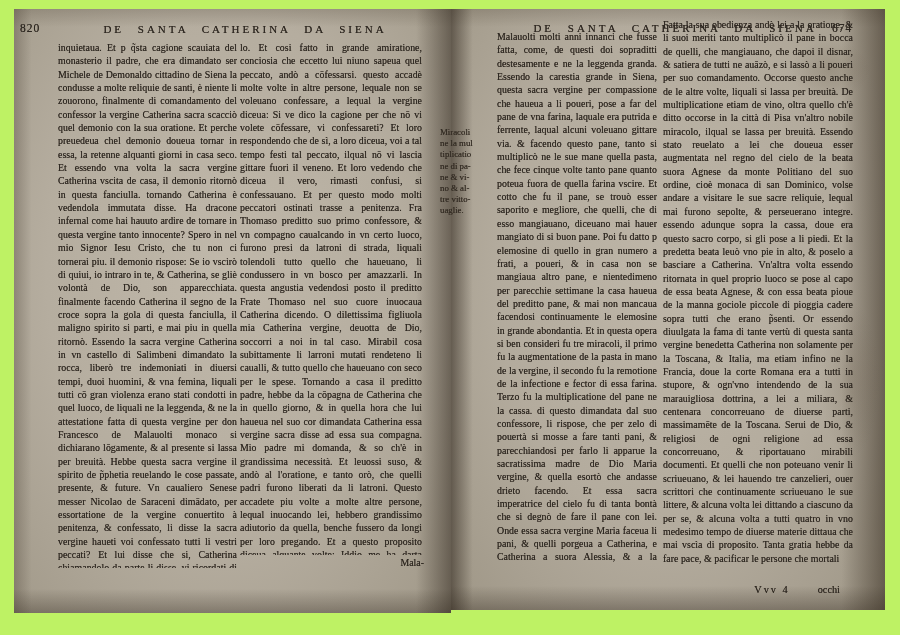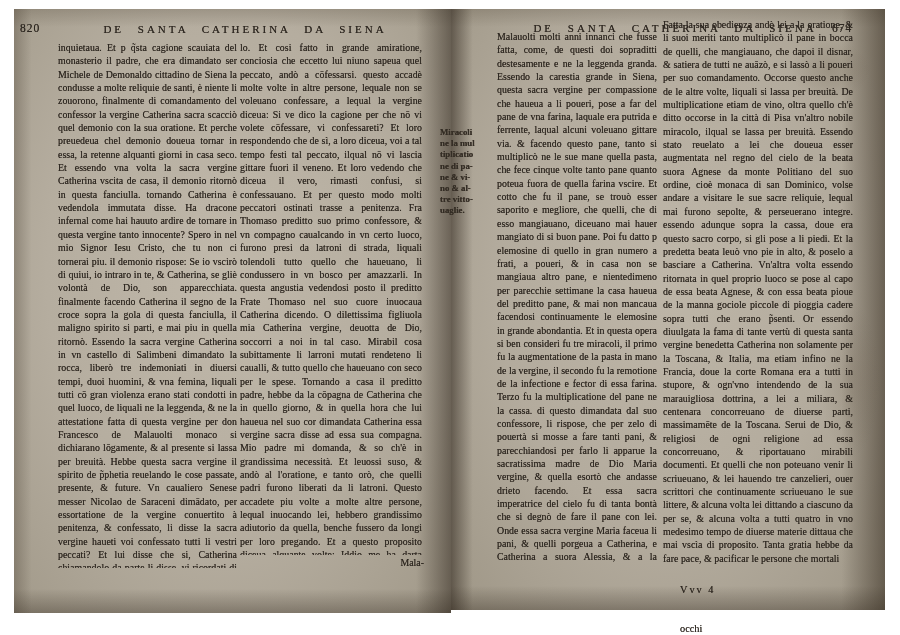--- a/index.html
+++ b/index.html
@@ -1,18 +1,18 @@
 <!DOCTYPE html>
 <html><head>
 <meta charset="utf-8">
 <style>
   html,body { margin:0; padding:0; background:#0d0b09; }
   .spread {
     position:relative; width:900px; height:635px; margin:0 auto;
-    background:#ffffff; overflow:hidden;
+    background:#bef264; overflow:hidden;
     font-family:"Liberation Serif","DejaVu Serif",serif;
   }
   .page { position:absolute; top:9px; }
   .page-left {
     left:14px; width:437px; height:604px;
     background:
       linear-gradient(to right, rgba(62,52,40,.30) 0%, rgba(0,0,0,0) 4%, rgba(0,0,0,0) 92%, rgba(42,33,24,.50) 100%),
       linear-gradient(to bottom, rgba(70,60,45,.22) 0%, rgba(0,0,0,0) 3%, rgba(0,0,0,0) 96%, rgba(45,36,26,.35) 100%),
       radial-gradient(ellipse at 48% 44%, #c0b8aa 0%, #b5ad9f 55%, #a09888 100%);
   }
@@ -27,41 +27,41 @@
   .folio { font-size:11.5px; letter-spacing:1px; }
   .running-header {
     font-size:11px; letter-spacing:3px; word-spacing:8px;
     text-align:center; white-space:nowrap;
   }
   .col {
     text-align:justify; font-size:9.9px; line-height:13.35px;
     letter-spacing:.02px; overflow:hidden;
   }
   .marginal {
-    font-size:8.8px; line-height:11.2px; white-space:pre-line; color:#332d25;font-weight:bold;
+    font-size:8.8px; line-height:11.2px; white-space:pre-line; color:#332d25;
   }
   .catchword { font-size:9.9px; text-align:right; }
   .sigline {
     display:flex; justify-content:flex-end; align-items:baseline;
     gap:28px; font-size:10.3px;
   }
   .sig { letter-spacing:2px; }
   
   #folio-left   { left:20px;  top:22px; }
   #header-left  { left:70px;  top:23px; width:350px; }
   #col-l1       { left:58px;  top:41px; width:179px; height:527px; }
   #col-l2       { left:240px; top:41px; width:182px; height:514px; }
   #cw-left      { left:332px; top:557px; width:92px; }
   #note-left    { left:15px;  top:404px; width:46px; }
   #header-right { left:505px; top:22px; width:340px; }
   #folio-right  { left:832px; top:22px; }
   #note-right   { left:440px; top:127px; width:54px; }
   #col-r1       { left:497px; top:30px;  width:160px; height:533px; }
   #col-r2       { left:663px; top:18px;  width:190px; height:552px; }
-  #sig-right    { left:680px; top:584px; width:190px;flex-direction:column; }
+  #sig-right    { left:650px; top:584px; width:190px; }
   .stain { position:absolute; pointer-events:none; }
   #stain-1 { left:790px; top:40px;  width:80px; height:60px;
              background:radial-gradient(ellipse, rgba(90,78,60,.22), rgba(0,0,0,0) 70%); }
   #stain-2 { left:820px; top:300px; width:60px; height:160px;
              background:radial-gradient(ellipse, rgba(85,72,55,.18), rgba(0,0,0,0) 70%); }
 </style>
 </head>
 <body>
 
 <div class="spread">

